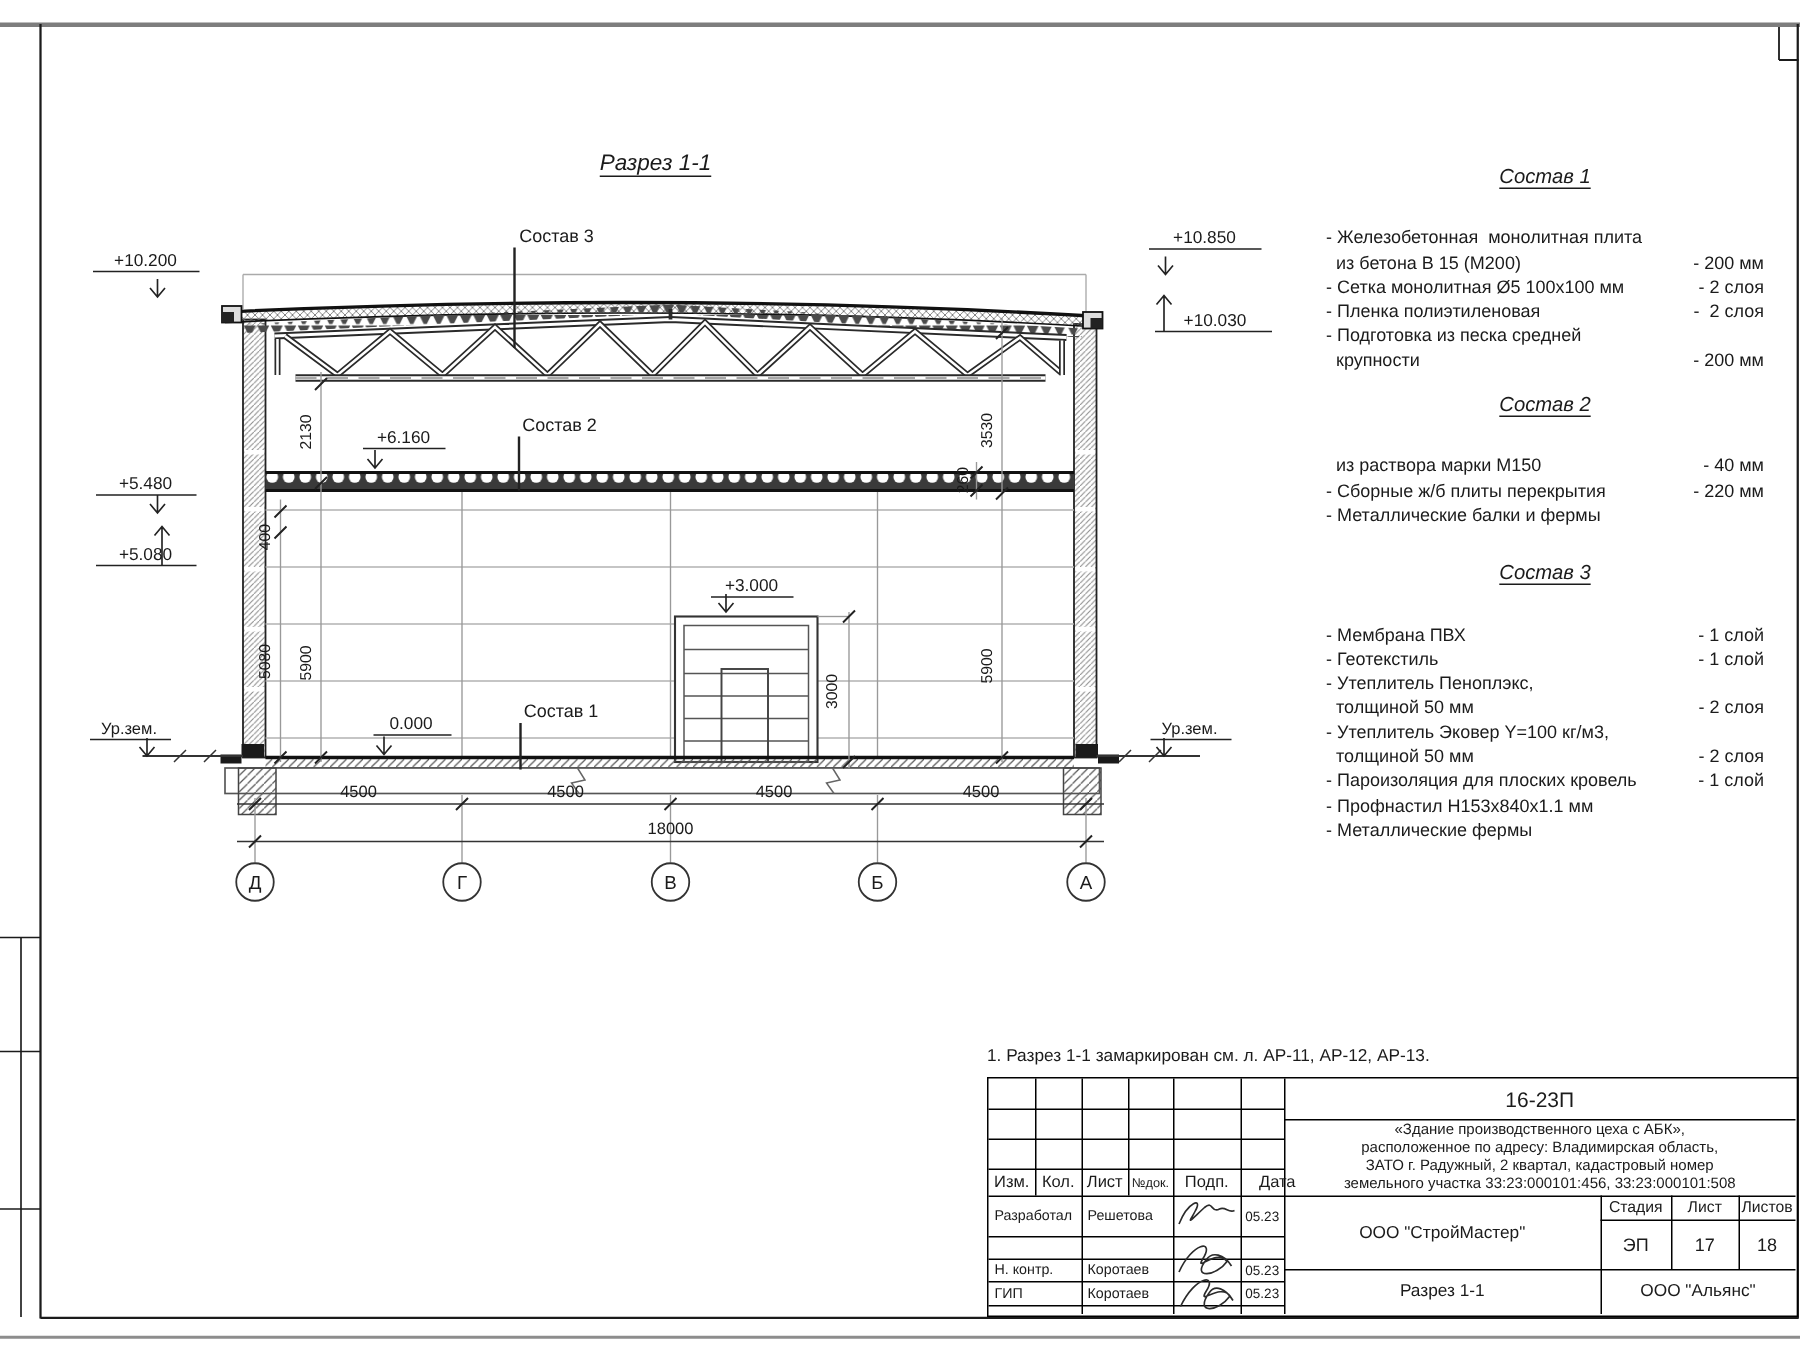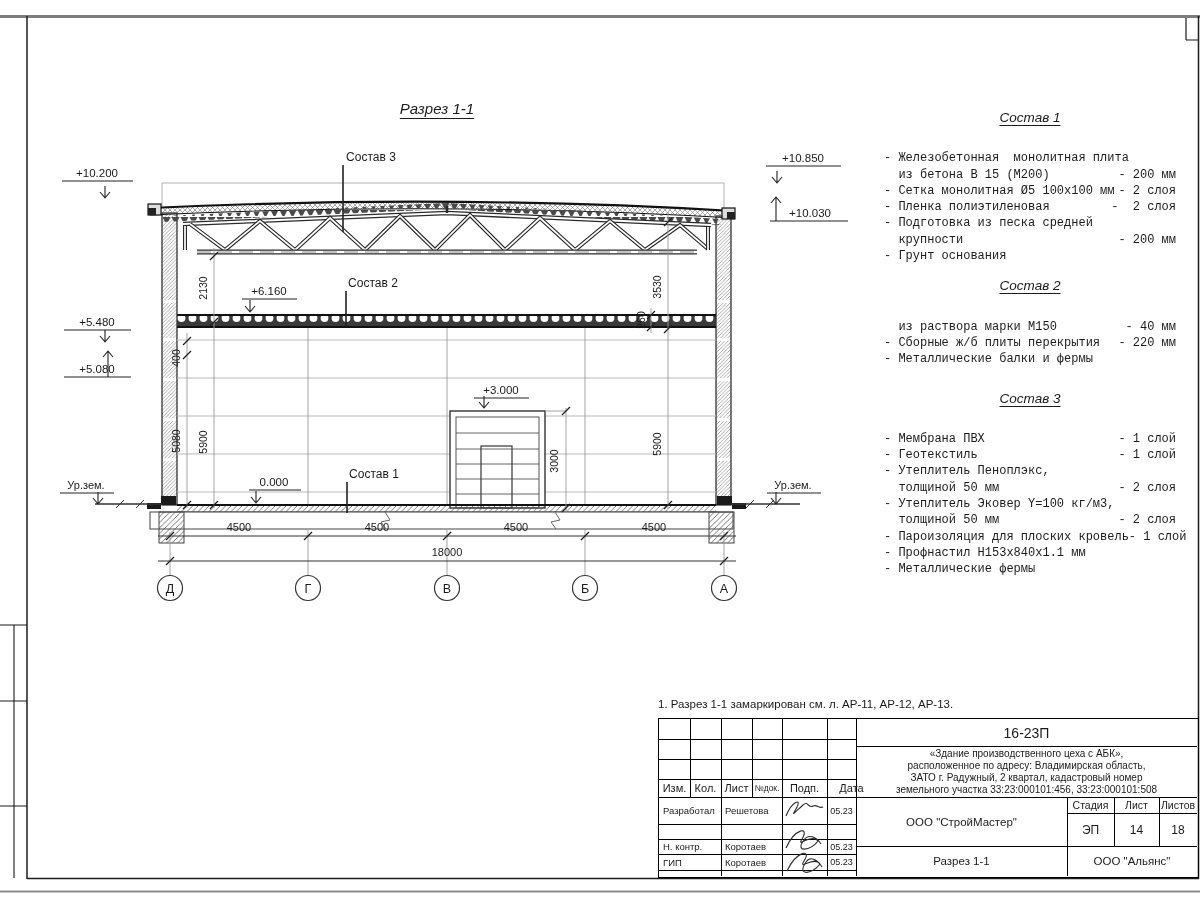--- a/index.html
+++ b/index.html
@@ -9,21 +9,21 @@
   .abs{position:absolute;}
   
   #dwg-title{left:357px;top:100px;width:160px;text-align:center;font-size:15px;
              font-style:italic;text-decoration:underline;text-underline-offset:4px;}
   
   #comps{left:870px;top:110px;width:320px;font-size:12px;line-height:16.3px;}
   .c-head{text-align:center;font-style:italic;font-size:13.5px;
           text-decoration:underline;text-underline-offset:3px;margin-bottom:24px;}
   .c-sec2{margin-top:14px;}
   .c-sec3{margin-top:23px;}
-  .c-row{display:flex;justify-content:space-between;padding:0 14px;font-family:Liberation Mono, monospace;}
+  .c-row{display:flex;justify-content:space-between;padding:0 14px;}
   .c-t{white-space:pre;}
   .c-v{white-space:pre;text-align:right;}
   
   #note{left:658px;top:698px;font-size:11.5px;}
   
   #tb{left:658px;top:718px;width:541px;height:160px;border:1.5px solid #000;
       box-sizing:border-box;}
   .tb-v{position:absolute;width:1.3px;background:#000;}
   .tb-h{position:absolute;height:1.3px;background:#000;}
   .tc{position:absolute;display:flex;align-items:center;justify-content:center;
@@ -269,24 +269,20 @@
           <span class="c-t">- Пленка полиэтиленовая</span>
           <span class="c-v">-  2 слоя</span>
         </div>
     <div class="c-row">
           <span class="c-t">- Подготовка из песка средней</span>
           <span class="c-v"></span>
         </div>
     <div class="c-row">
           <span class="c-t">  крупности</span>
           <span class="c-v">- 200 мм</span>
-        </div>
-    <div class="c-row">
-          <span class="c-t">- Грунт основания</span>
-          <span class="c-v"></span>
         </div>
   </div>
   <div class="c-sec2">
     <div class="c-head">Состав 2</div>
     <div class="c-row">
           <span class="c-t">  из раствора марки М150</span>
           <span class="c-v">- 40 мм</span>
         </div>
     <div class="c-row">
           <span class="c-t">- Сборные ж/б плиты перекрытия</span>
@@ -386,21 +382,21 @@
     <div>расположенное по адресу: Владимирская область,</div>
     <div>ЗАТО г. Радужный, 2 квартал, кадастровый номер</div>
     <div>земельного участка 33:23:000101:456, 33:23:000101:508</div>
   </div>
   <div class="tc" style="left:197px;top:78px;width:211px;height:49px;font-size:11.5px">ООО "СтройМастер"</div>
   <div class="tc" style="left:197px;top:127px;width:211px;height:30px;font-size:11.5px">Разрез 1-1</div>
   <div class="tc" style="left:408px;top:78px;width:47px;height:16px;font-size:10.5px">Стадия</div>
   <div class="tc" style="left:455px;top:78px;width:45px;height:16px;font-size:10.5px">Лист</div>
   <div class="tc" style="left:500px;top:78px;width:38px;height:16px;font-size:10.5px">Листов</div>
   <div class="tc" style="left:408px;top:94px;width:47px;height:33px;font-size:12px">ЭП</div>
-  <div class="tc" style="left:455px;top:94px;width:45px;height:33px;font-size:12px">14</div>
+  <div class="tc" style="left:455px;top:94px;width:45px;height:33px;font-size:12px">17</div>
   <div class="tc" style="left:500px;top:94px;width:38px;height:33px;font-size:12px">18</div>
   <div class="tc" style="left:408px;top:127px;width:130px;height:30px;font-size:11.5px">ООО "Альянс"</div>
 </div>
 
 <svg id="sig-svg" class="abs" width="46" height="82" viewBox="0 0 46 82">
   <g stroke="#2b2b2b" stroke-width="1.1" fill="none">
     <path d="M5,20 C11,5 21,2 16,11 C12,19 9,21 22,9 C28,4 26,13 32,10 C36,8 38,13 42,11"></path>
     <path d="M5,52 C14,32 29,30 21,43 C15,53 30,36 37,45 C30,55 13,57 23,44 C27,38 35,40 40,48"></path>
     <path d="M6,75 C16,54 31,53 23,65 C17,75 33,59 39,68 C31,79 15,80 25,66 C29,60 36,63 41,71"></path>
   </g>

